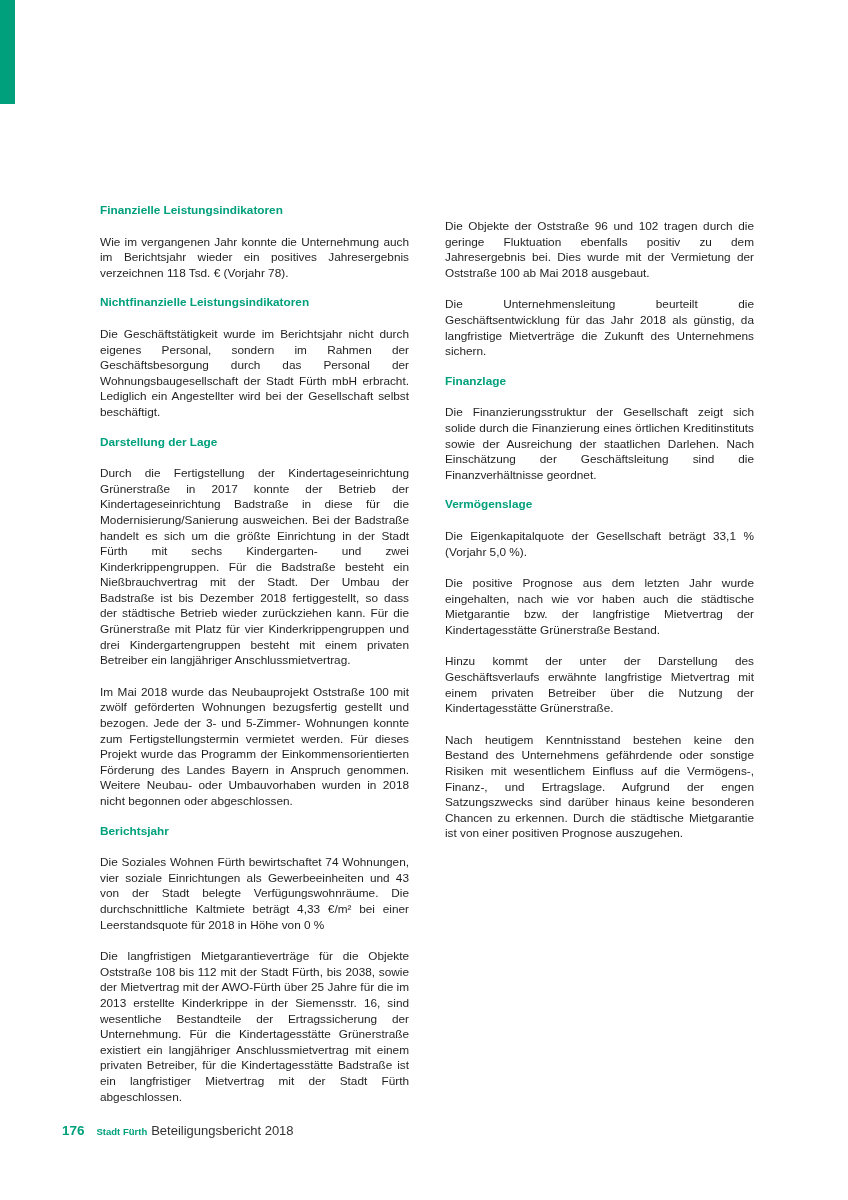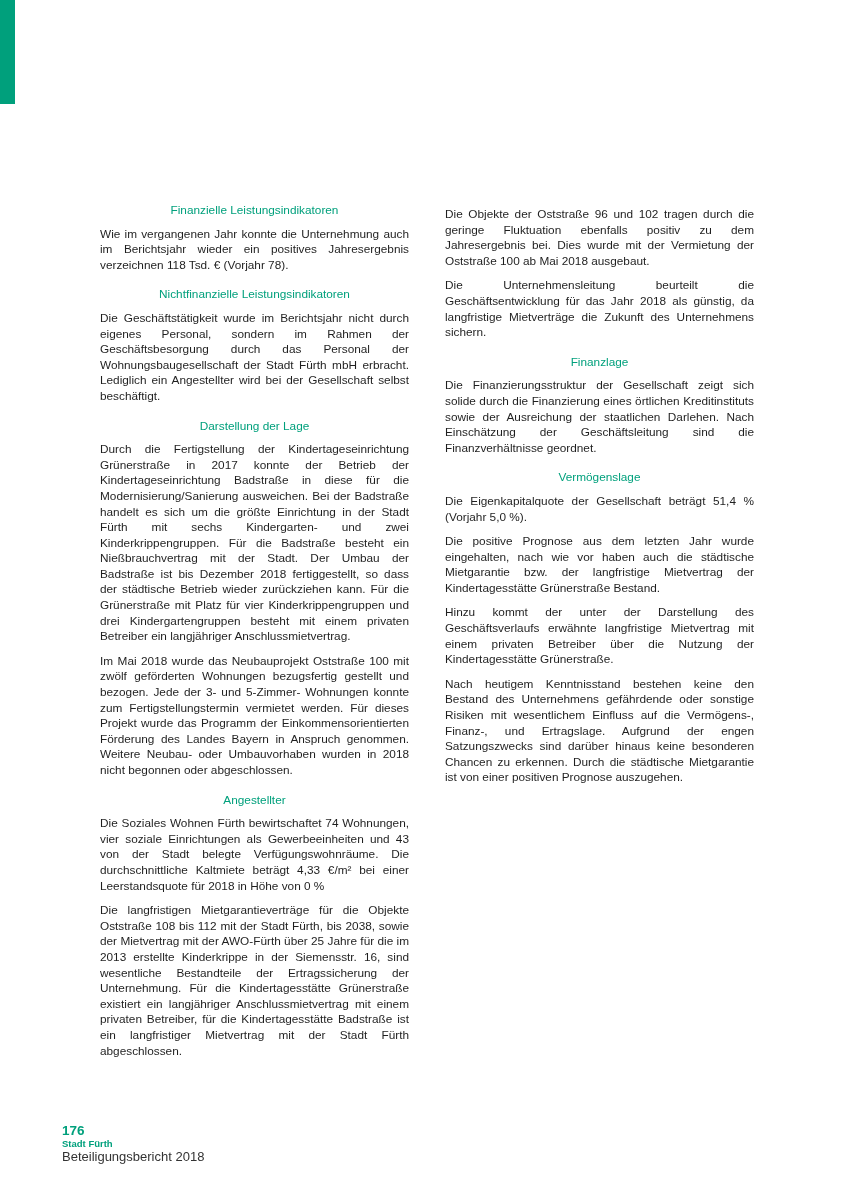--- a/index.html
+++ b/index.html
@@ -14,40 +14,39 @@
     position:absolute; left:0; top:0;
     width:15px; height:104px;
     background:#00A07C;
   }
   .col {
     position:absolute; top:203px; width:309px;
   }
   .col-left  { left:100px; }
   .col-right { left:445px; }
   .col p {
-    margin:4px 0 9px 0;
+    margin:16px 0 9px 0;
     font-size:11.8px;
     line-height:15.6px;
     text-align:justify;
     color:#1f1f1f;
     hyphens:auto;
     -webkit-hyphens:auto;
   }
   .col h3 {
     margin:14px 0 8px 0;
     font-size:11.8px;
     line-height:15.6px;
-    font-weight:normal;
+    font-weight:bold;
     color:#00A07C;
-    text-align:center;
   }
   .col h3:first-child { margin-top:0; }
   .footer {
     position:absolute; left:62px; top:1123px;
-    display:flex; align-items:baseline;flex-direction:column;
+    display:flex; align-items:baseline;
   }
   .page-num {
     color:#00A07C; font-weight:bold;
     font-size:13.5px; margin-right:12px;
   }
   .footer-brand {
     color:#00A07C; font-weight:bold;
     font-size:9.5px; margin-right:4px;
   }
   .footer-title {
@@ -60,32 +59,32 @@
 <div class="corner-bar"></div>
 
 <div class="col col-left">
   <h3>Finanzielle Leistungsindikatoren</h3>
   <p>Wie im vergangenen Jahr konnte die Unternehmung auch im Berichtsjahr wieder ein positives Jahresergebnis verzeichnen 118 Tsd. € (Vorjahr 78).</p>
   <h3>Nichtfinanzielle Leistungsindikatoren</h3>
   <p>Die Geschäftstätigkeit wurde im Berichtsjahr nicht durch eigenes Personal, sondern im Rahmen der Geschäftsbesorgung durch das Personal der Wohnungsbaugesellschaft der Stadt Fürth mbH erbracht. Lediglich ein Angestellter wird bei der Gesellschaft selbst beschäftigt.</p>
   <h3>Darstellung der Lage</h3>
   <p>Durch die Fertigstellung der Kindertageseinrichtung Grünerstraße in 2017 konnte der Betrieb der Kindertageseinrichtung Badstraße in diese für die Modernisierung/Sanierung ausweichen. Bei der Badstraße handelt es sich um die größte Einrichtung in der Stadt Fürth mit sechs Kindergarten- und zwei Kinderkrippengruppen. Für die Badstraße besteht ein Nießbrauchvertrag mit der Stadt. Der Umbau der Badstraße ist bis Dezember 2018 fertiggestellt, so dass der städtische Betrieb wieder zurückziehen kann. Für die Grünerstraße mit Platz für vier Kinderkrippengruppen und drei Kindergartengruppen besteht mit einem privaten Betreiber ein langjähriger Anschlussmietvertrag.</p>
   <p>Im Mai 2018 wurde das Neubauprojekt Oststraße 100 mit zwölf geförderten Wohnungen bezugsfertig gestellt und bezogen. Jede der 3- und 5-Zimmer- Wohnungen konnte zum Fertigstellungstermin vermietet werden. Für dieses Projekt wurde das Programm der Einkommensorientierten Förderung des Landes Bayern in Anspruch genommen. Weitere Neubau- oder Umbauvorhaben wurden in 2018 nicht begonnen oder abgeschlossen.</p>
-  <h3>Angestellter</h3>
+  <h3>Berichtsjahr</h3>
   <p>Die Soziales Wohnen Fürth bewirtschaftet 74 Wohnungen, vier soziale Einrichtungen als Gewerbeeinheiten und 43 von der Stadt belegte Verfügungswohnräume. Die durchschnittliche Kaltmiete beträgt 4,33 €/m² bei einer Leerstandsquote für 2018 in Höhe von 0 %</p>
   <p>Die langfristigen Mietgarantieverträge für die Objekte Oststraße 108 bis 112 mit der Stadt Fürth, bis 2038, sowie der Mietvertrag mit der AWO-Fürth über 25 Jahre für die im 2013 erstellte Kinderkrippe in der Siemensstr. 16, sind wesentliche Bestandteile der Ertragssicherung der Unternehmung. Für die Kindertagesstätte Grünerstraße existiert ein langjähriger Anschlussmietvertrag mit einem privaten Betreiber, für die Kindertagesstätte Badstraße ist ein langfristiger Mietvertrag mit der Stadt Fürth abgeschlossen.</p>
 </div>
 
 <div class="col col-right">
   <p>Die Objekte der Oststraße 96 und 102 tragen durch die geringe Fluktuation ebenfalls positiv zu dem Jahresergebnis bei. Dies wurde mit der Vermietung der Oststraße 100 ab Mai 2018 ausgebaut.</p>
   <p>Die Unternehmensleitung beurteilt die Geschäftsentwicklung für das Jahr 2018 als günstig, da langfristige Mietverträge die Zukunft des Unternehmens sichern.</p>
   <h3>Finanzlage</h3>
   <p>Die Finanzierungsstruktur der Gesellschaft zeigt sich solide durch die Finanzierung eines örtlichen Kreditinstituts sowie der Ausreichung der staatlichen Darlehen. Nach Einschätzung der Geschäftsleitung sind die Finanzverhältnisse geordnet.</p>
   <h3>Vermögenslage</h3>
-  <p>Die Eigenkapitalquote der Gesellschaft beträgt 51,4 % (Vorjahr 5,0 %).</p>
+  <p>Die Eigenkapitalquote der Gesellschaft beträgt 33,1 % (Vorjahr 5,0 %).</p>
   <p>Die positive Prognose aus dem letzten Jahr wurde eingehalten, nach wie vor haben auch die städtische Mietgarantie bzw. der langfristige Mietvertrag der Kindertagesstätte Grünerstraße Bestand.</p>
   <p>Hinzu kommt der unter der Darstellung des Geschäftsverlaufs erwähnte langfristige Mietvertrag mit einem privaten Betreiber über die Nutzung der Kindertagesstätte Grünerstraße.</p>
   <p>Nach heutigem Kenntnisstand bestehen keine den Bestand des Unternehmens gefährdende oder sonstige Risiken mit wesentlichem Einfluss auf die Vermögens-, Finanz-, und Ertragslage. Aufgrund der engen Satzungszwecks sind darüber hinaus keine besonderen Chancen zu erkennen. Durch die städtische Mietgarantie ist von einer positiven Prognose auszugehen.</p>
 </div>
 
 <div class="footer">
   <span class="page-num">176</span>
   <span class="footer-brand">Stadt Fürth</span>
   <span class="footer-title">Beteiligungsbericht 2018</span>
 </div>

